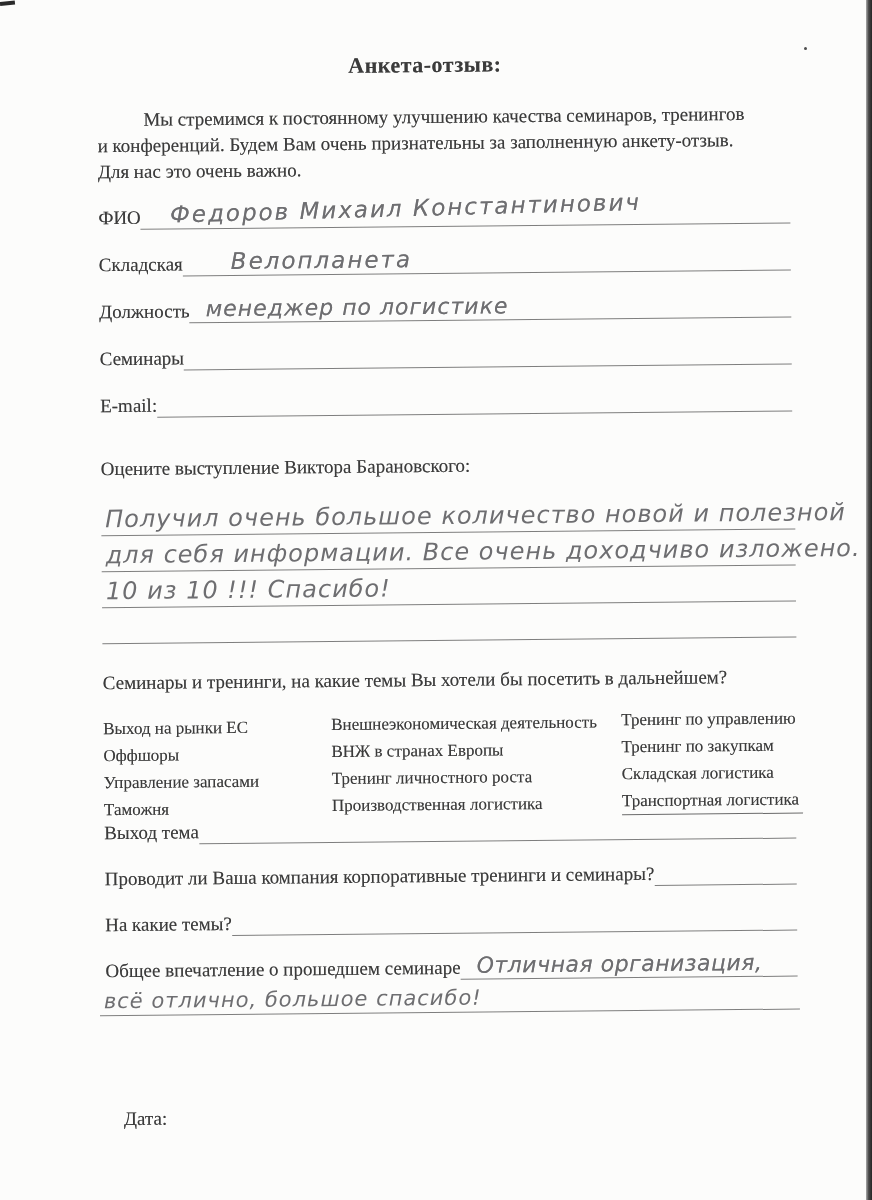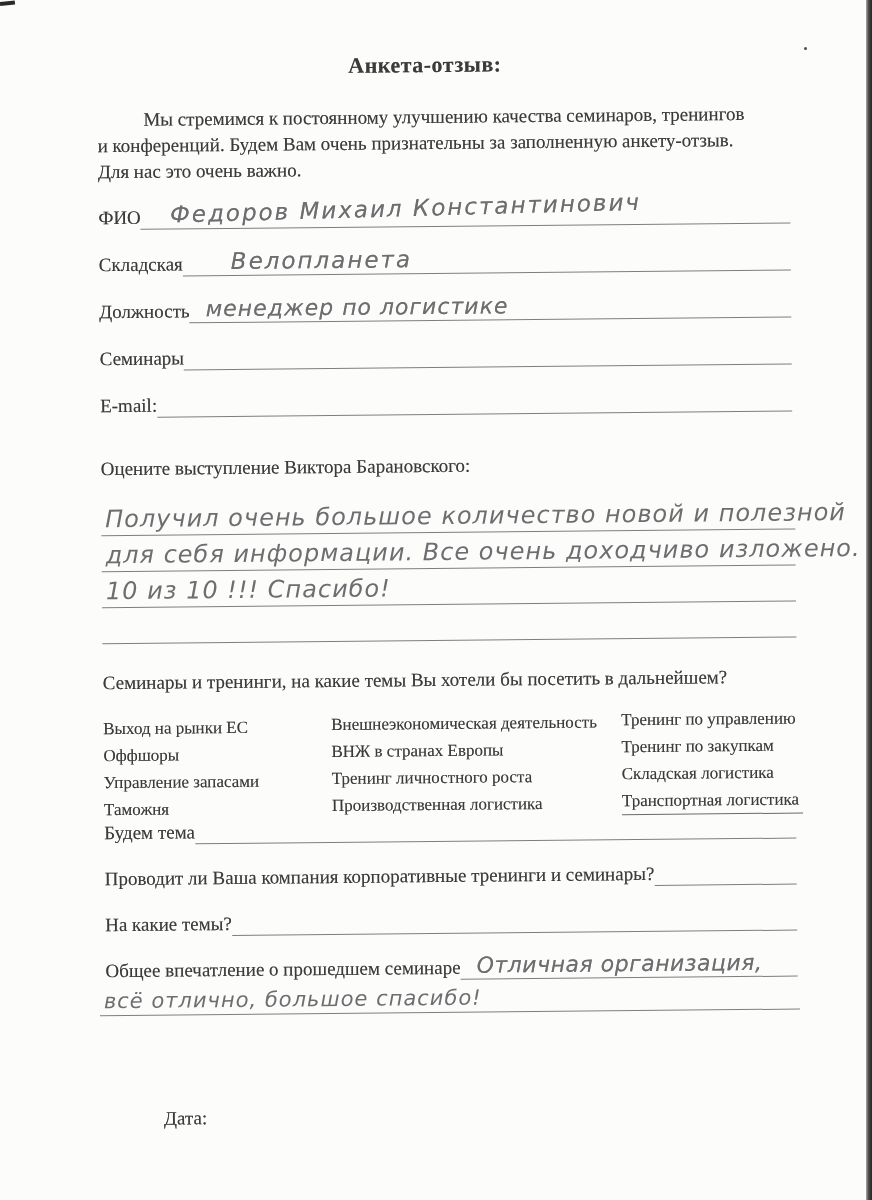--- a/index.html
+++ b/index.html
@@ -53,21 +53,21 @@
   .ans-line .hw{position:absolute;left:4px;bottom:2px;font-size:24px;letter-spacing:1px;}
   .tcol{
     position:absolute;font-size:17px;line-height:27px;white-space:nowrap;
   }
   .tcol .underlined{border-bottom:1px solid #6a6a6a;display:inline-block;padding-right:4px;}
   .impress-line2{
     position:absolute;left:96px;top:978px;width:700px;height:34px;
     border-bottom:1px solid #7e7e7e;
   }
   .impress-line2 .hw{position:absolute;left:4px;bottom:2px;font-size:21px;letter-spacing:1px;}
-  .date-label{position:absolute;left:119px;top:1105px;font-size:19px;margin-left:40px;}
+  .date-label{position:absolute;left:119px;top:1105px;font-size:19px;}
   
   .edge-right{
     position:absolute;right:0;top:0;width:6px;height:1200px;z-index:5;
     background:linear-gradient(to right,#ababab,#484848 45%,#262626);
   }
   .corner-dash{
     position:absolute;left:0;top:2px;width:15px;height:4px;background:#2a2a2a;
     transform:rotate(-6deg);transform-origin:left center;z-index:5;
   }
   .speck{
@@ -145,21 +145,21 @@
     <div>Производственная логистика</div>
   </div>
   <div class="tcol print" style="left:620px;top:708px">
     <div>Тренинг по управлению</div>
     <div>Тренинг по закупкам</div>
     <div>Складская логистика</div>
     <div class="underlined">Транспортная логистика</div>
   </div>
 
   <div class="frow print" style="top:820px">
-    <span class="flabel">Будем тема</span>
+    <span class="flabel">Выход тема</span>
     <span class="fline"></span>
   </div>
   <div class="frow print" style="top:866px">
     <span class="flabel">Проводит ли Ваша компания корпоративные тренинги и семинары?</span>
     <span class="fline fline-short"></span>
   </div>
   <div class="frow print" style="top:912px">
     <span class="flabel">На какие темы?</span>
     <span class="fline"></span>
   </div>

